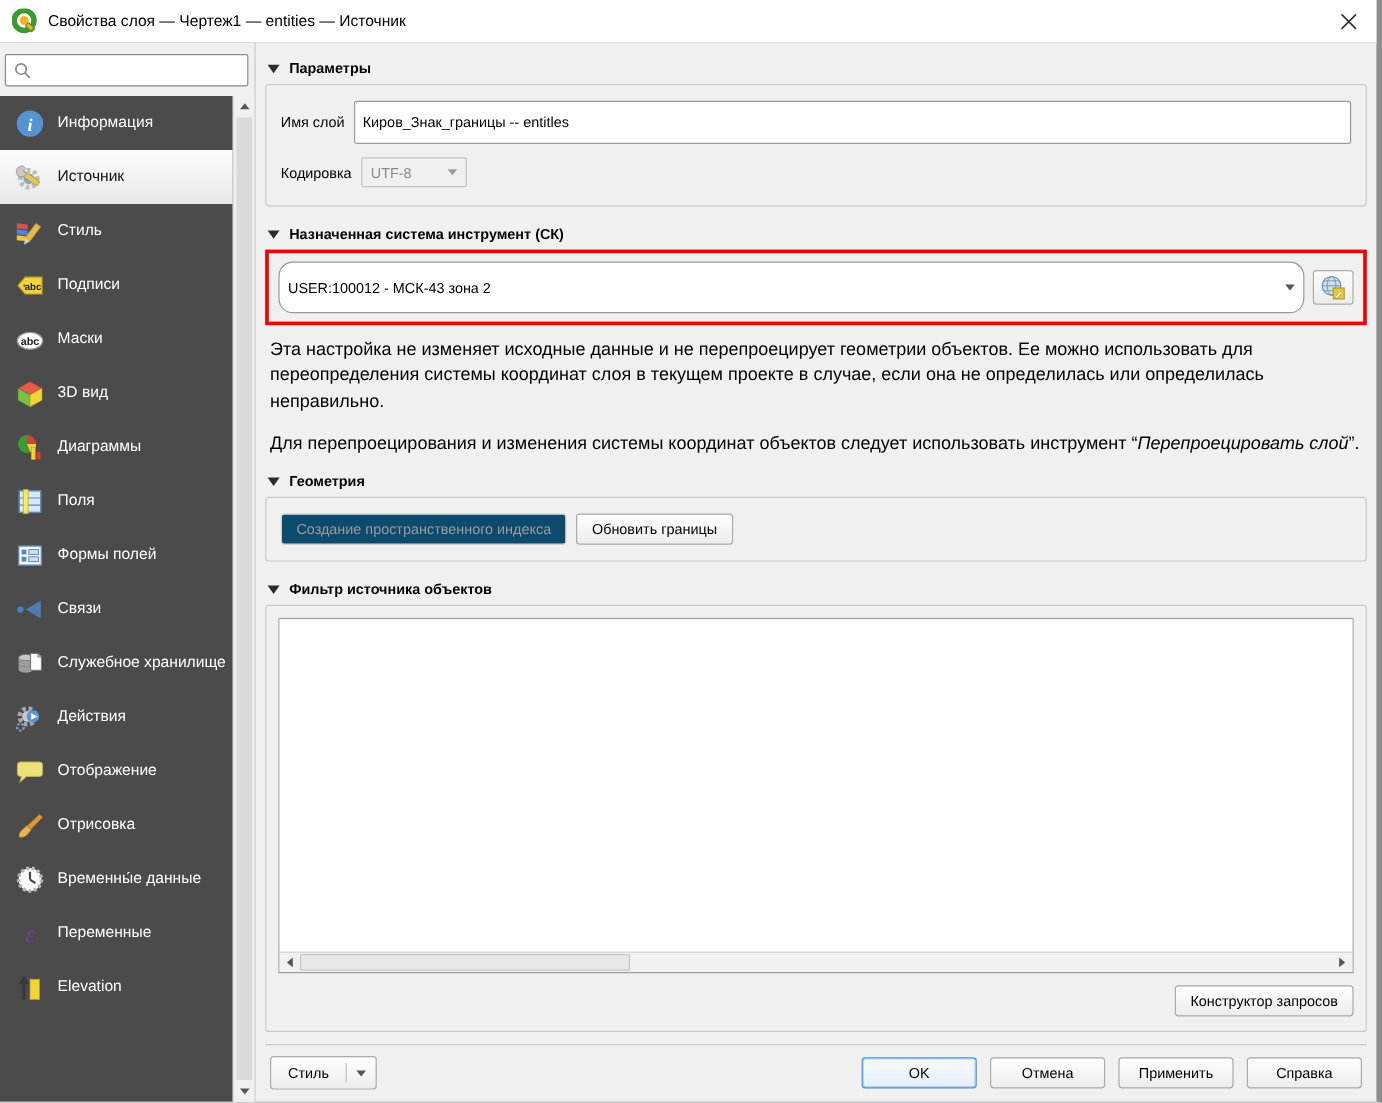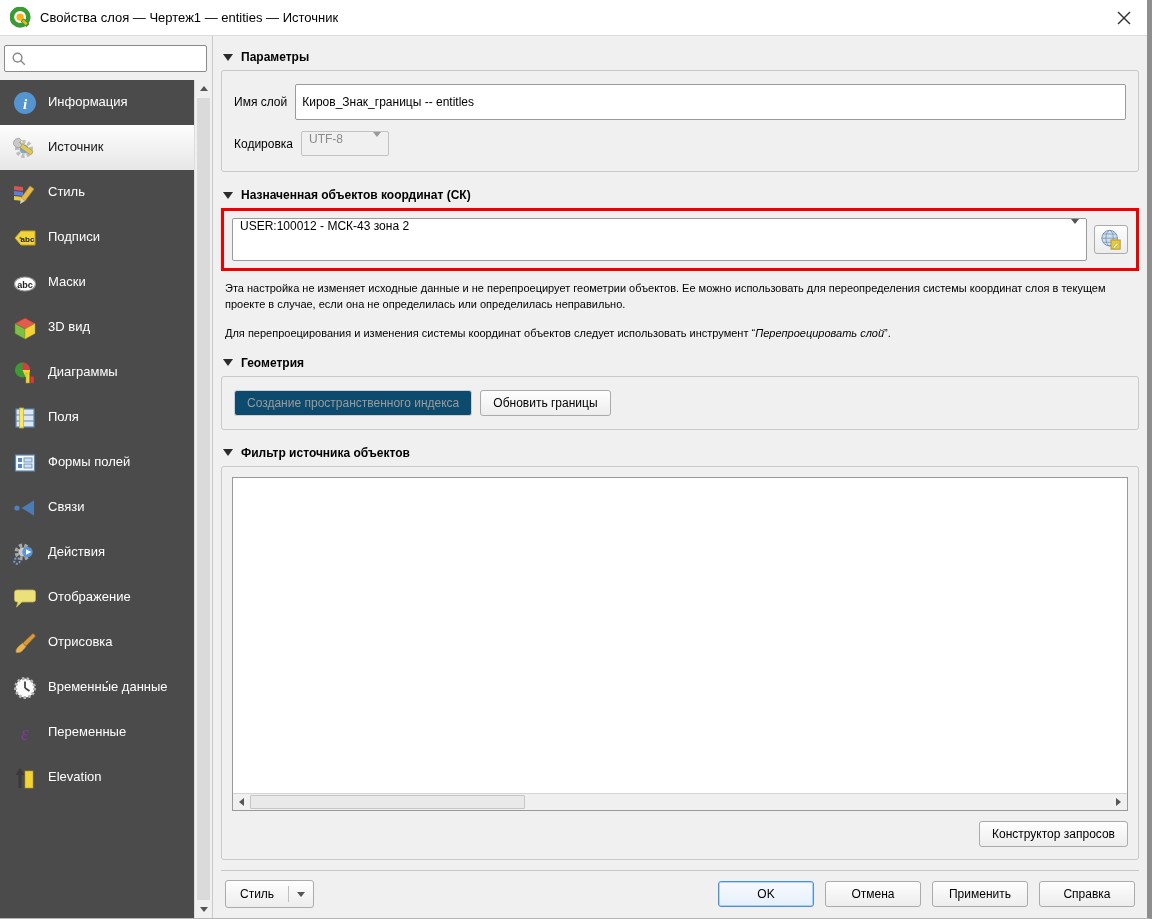--- a/index.html
+++ b/index.html
@@ -44,31 +44,31 @@
   .main { flex: 1; display: flex; flex-direction: column; padding: 10px 8px 0 8px; min-width: 0; }
   .section-header { display: flex; align-items: center; margin: 4px 2px 6px 2px; flex: none; cursor: default; }
   .section-header .tri { width: 0; height: 0; border-left: 5px solid transparent; border-right: 5px solid transparent; border-top: 7px solid #2b2b2b; margin-right: 8px; }
   .section-header .sh-label { font-weight: bold; font-size: 12px; }
   .groupbox { border: 1px solid #c9c9c9; border-radius: 3px; padding: 13px 12px; flex: none; }
 
   .form-row { display: flex; align-items: center; margin-bottom: 11px; }
   .form-row:last-child { margin-bottom: 2px; }
   .form-label { margin-right: 8px; flex: none; }
   .text-input { flex: 1; height: 36px; background: #fff; border: 1px solid #9a9a9a; border-radius: 2px; padding: 0 6px; font-size: 12px; font-family: inherit; outline: none; }
-  .combo { height: 25px; background: #fff; border: 1px solid #9a9a9a; border-radius: 2px; display: flex; padding: 0 7px; cursor: default; }
+  .combo { height: 25px; background: #fff; border: 1px solid #9a9a9a; border-radius: 2px; display: flex; align-items: center; padding: 0 7px; cursor: default; }
   .combo .combo-text { flex: 1; }
   .combo .combo-arrow { margin-left: 10px; }
   .combo.disabled { background: #f0f0f0; color: #8a8a8a; border-color: #c2c2c2; }
   .combo.disabled .tri-down { border-top-color: #9a9a9a; }
 
   .crs-highlight { border: 3px solid #ee0000; padding: 7px 8px; display: flex; align-items: center; margin: 0 0 6px 0; flex: none; }
-  .crs-combo { flex: 1; height: 43px; }
+  .crs-combo { flex: 1; height: 43px; border-radius: 12px; }
   .crs-globe-btn { width: 34px; height: 29px; margin-left: 7px; flex: none; background: linear-gradient(#fdfdfd, #ececec); border: 1px solid #ababab; border-radius: 3px; display: flex; align-items: center; justify-content: center; }
 
-  .note { font-size: 11px; line-height: 1.42; margin: 4px 4px 0 4px; }
+  .note { font-size: 15px; line-height: 1.42; margin: 4px 4px 0 4px; }
   .note + .note { margin-top: 14px; margin-bottom: 10px; }
 
   .btn { background: linear-gradient(#fefefe, #ededed); border: 1px solid #ababab; border-radius: 3px; padding: 5px 12px; font-size: 12px; font-family: inherit; color: #000; cursor: default; }
   .btn.disabled { color: #9b9b9b; background: #0c4a6e; border-color: #cfcfcf; }
   .btn.default { border-color: #4a90d9; background: linear-gradient(#f6fafe, #e6f0fa); box-shadow: 0 0 0 1px rgba(74,144,217,.35) inset; }
   .geo-buttons { display: flex; gap: 8px; }
 
   .filter-section { flex: 1; display: flex; flex-direction: column; min-height: 0; }
   .filter-groupbox { flex: 1; display: flex; flex-direction: column; min-height: 0; padding: 10px 10px 12px 10px; }
   .filter-box { flex: 1; border: 1px solid #9a9a9a; background: #fff; display: flex; flex-direction: column; min-height: 0; }
@@ -232,20 +232,32 @@
           <div class="sb-item">
             <span class="sb-icon">
               <svg width="24" height="24" viewBox="0 0 24 24">
                 <circle cx="4" cy="12" r="2.6" fill="#4f81bd"></circle>
                 <polygon points="8.5,12 21,4.5 21,19.5" fill="#4f81bd" opacity=".9"></polygon>
               </svg>
             </span>
             <span class="sb-label">Связи</span>
           </div>
 
+          <div class="sb-item">
+            <span class="sb-icon">
+              <svg width="24" height="24" viewBox="0 0 24 24">
+                <path d="M2.5 7 v10 a6 2.6 0 0 0 12 0 V7" fill="#9e9e9e"></path>
+                <ellipse cx="8.5" cy="7" rx="6" ry="2.6" fill="#c6c6c6" stroke="#7e7e7e" stroke-width=".6"></ellipse>
+                <ellipse cx="8.5" cy="12" rx="6" ry="2.6" fill="none" stroke="#7e7e7e" stroke-width=".6"></ellipse>
+                <path d="M12.5 3.5 h6 l3 3 v11 h-9 Z" fill="#fdfdfd" stroke="#777" stroke-width=".9"></path>
+                <path d="M18.5 3.5 v3 h3 Z" fill="#d6d6d6" stroke="#777" stroke-width=".7"></path>
+              </svg>
+            </span>
+            <span class="sb-label">Служебное хранилище</span>
+          </div>
 
           <div class="sb-item">
             <span class="sb-icon">
               <svg width="24" height="24" viewBox="0 0 24 24">
                 <circle cx="10" cy="11" r="6.5" fill="none" stroke="#a8a8a8" stroke-width="4" stroke-dasharray="3 2.2"></circle>
                 <circle cx="10" cy="11" r="4.5" fill="#c9c9c9"></circle>
                 <circle cx="4" cy="20" r="2.8" fill="none" stroke="#7a9cc4" stroke-width="2" stroke-dasharray="2 1.4"></circle>
                 <circle cx="14.5" cy="11" r="5.2" fill="#5596d8"></circle>
                 <polygon points="13,8.3 18.3,11 13,13.7" fill="#fff"></polygon>
               </svg>
@@ -333,21 +345,21 @@
           <span class="form-label">Кодировка</span>
           <div class="combo disabled" style="width:88px;">
             <span class="combo-text">UTF-8</span>
             <span class="combo-arrow tri-down"></span>
           </div>
         </div>
       </div>
 
       <div class="section-header">
         <span class="tri"></span>
-        <span class="sh-label">Назначенная объектов координат (СК)</span>
+        <span class="sh-label">Назначенная система инструмент (СК)</span>
       </div>
       <div class="crs-highlight">
         <div class="combo crs-combo">
           <span class="combo-text">USER:100012 - МСК-43 зона 2</span>
           <span class="combo-arrow tri-down"></span>
         </div>
         <div class="crs-globe-btn">
           <svg width="22" height="22" viewBox="0 0 24 24">
             <circle cx="10.5" cy="10" r="8.5" fill="#cfdeed" stroke="#6e8cab" stroke-width="1"></circle>
             <ellipse cx="10.5" cy="10" rx="4" ry="8.5" fill="none" stroke="#6e8cab" stroke-width=".8"></ellipse>

